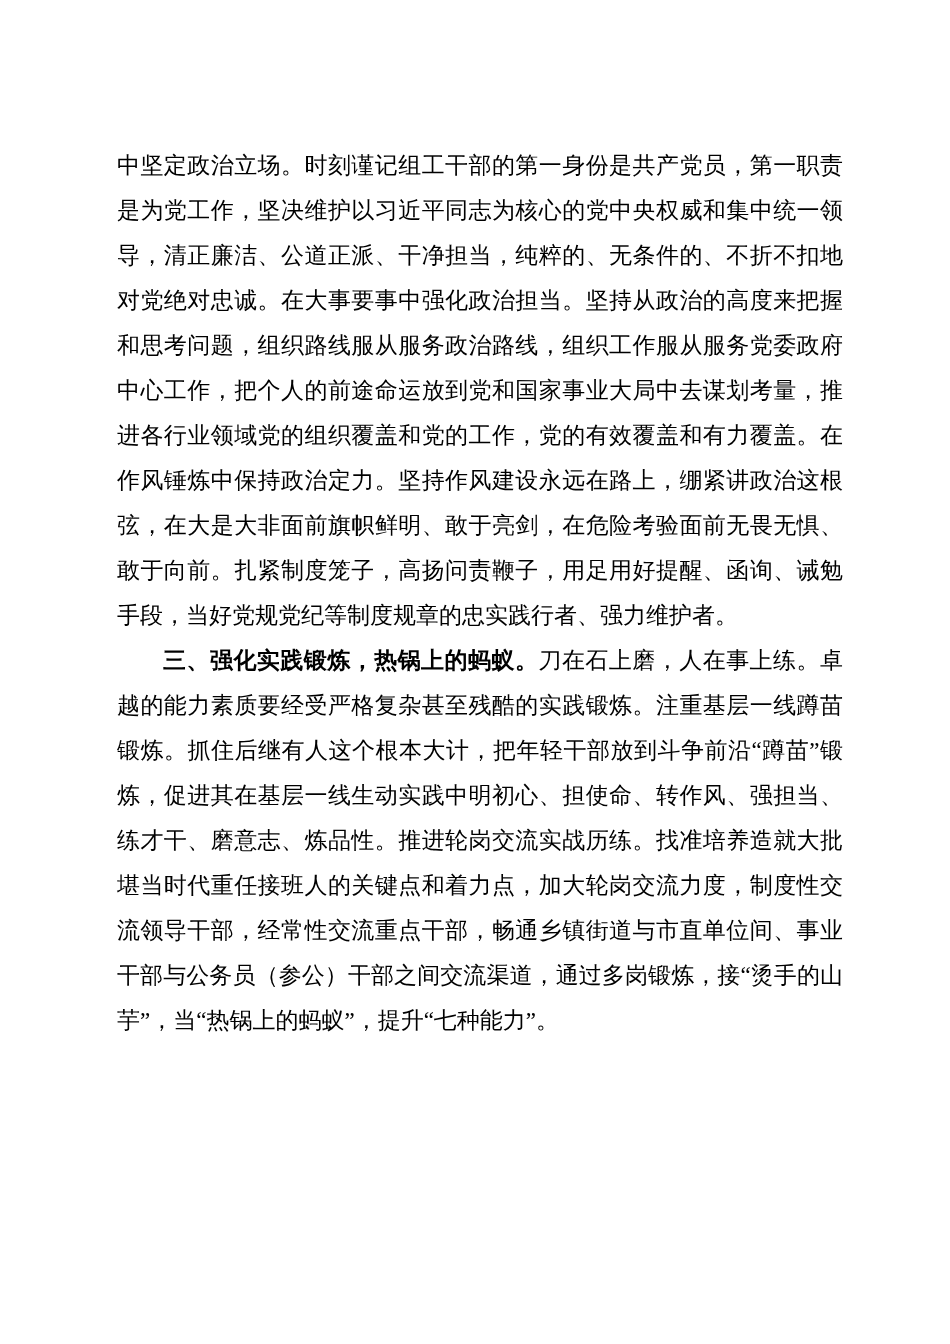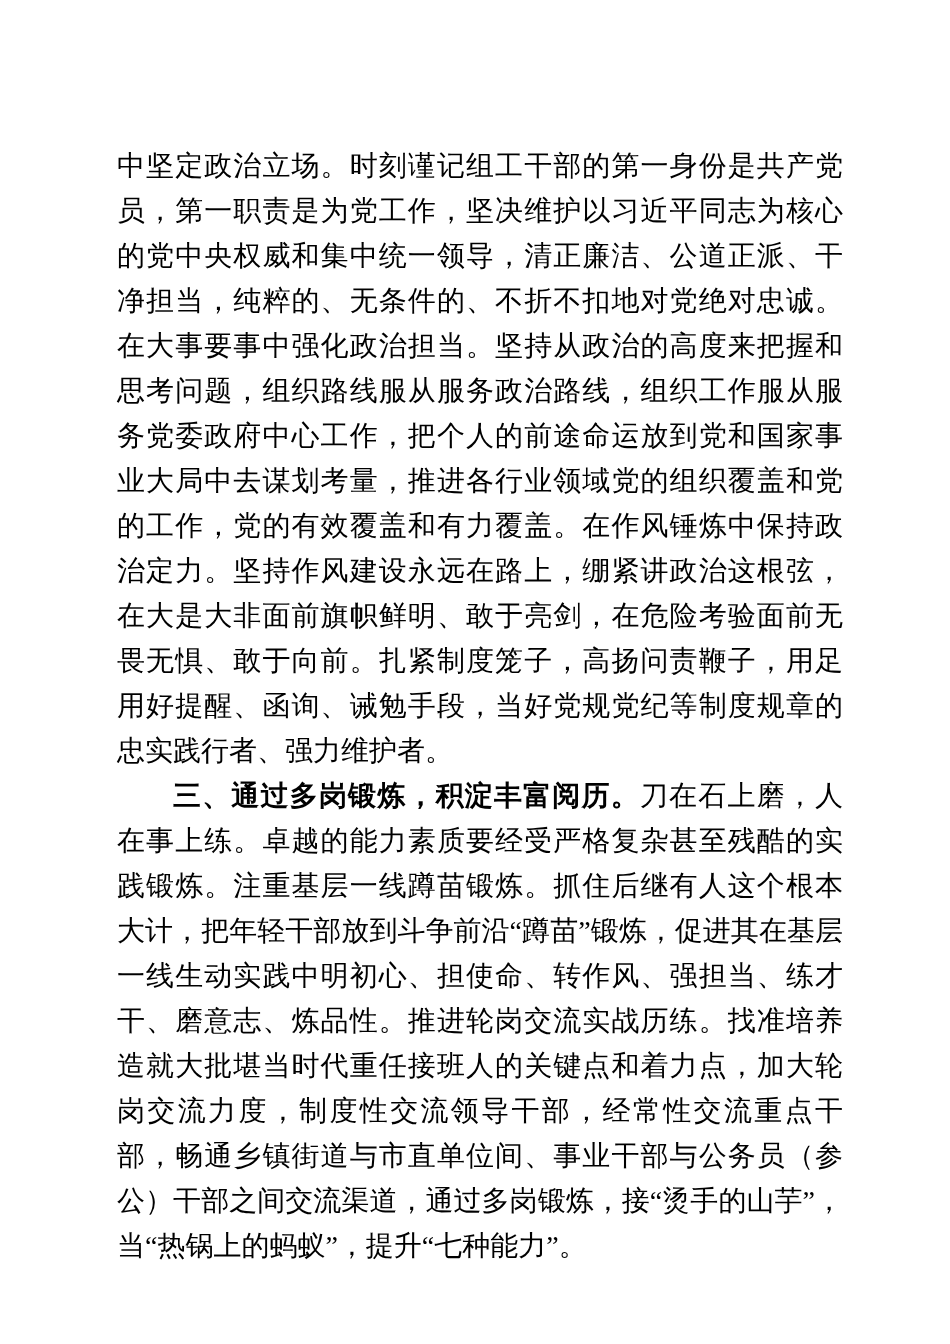--- a/index.html
+++ b/index.html
@@ -18,21 +18,21 @@
   }
   .doc-content {
     position: absolute;
     left: 117px;
     top: 143px;
     width: 726px;
   }
   .para {
     margin: 0;
     padding: 0;
-    font-size: 28px;
+    font-size: 23px;
     line-height: 45px;
     text-align: justify;
     text-align-last: left;
     word-break: break-all;
     letter-spacing: 0;
   }
   .para.indent {
     text-indent: 2em;
   }
   .run {
@@ -41,15 +41,15 @@
   .run.bold {
     font-weight: bold;
   }
 </style>
 </head>
 <body>
 
 <div class="page" style="background: rgb(255, 255, 255); color: rgb(0, 0, 0);">
   <div class="doc-content" id="doc-content">
       <p class="para"><span class="run">中坚定政治立场。时刻谨记组工干部的第一身份是共产党员，第一职责是为党工作，坚决维护以习近平同志为核心的党中央权威和集中统一领导，清正廉洁、公道正派、干净担当，纯粹的、无条件的、不折不扣地对党绝对忠诚。在大事要事中强化政治担当。坚持从政治的高度来把握和思考问题，组织路线服从服务政治路线，组织工作服从服务党委政府中心工作，把个人的前途命运放到党和国家事业大局中去谋划考量，推进各行业领域党的组织覆盖和党的工作，党的有效覆盖和有力覆盖。在作风锤炼中保持政治定力。坚持作风建设永远在路上，绷紧讲政治这根弦，在大是大非面前旗帜鲜明、敢于亮剑，在危险考验面前无畏无惧、敢于向前。扎紧制度笼子，高扬问责鞭子，用足用好提醒、函询、诫勉手段，当好党规党纪等制度规章的忠实践行者、强力维护者。</span></p>
-      <p class="para indent"><span class="run bold">三、通过多岗锻炼，积淀丰富阅历。</span><span class="run">刀在石上磨，人在事上练。卓越的能力素质要经受严格复杂甚至残酷的实践锻炼。注重基层一线蹲苗锻炼。抓住后继有人这个根本大计，把年轻干部放到斗争前沿“蹲苗”锻炼，促进其在基层一线生动实践中明初心、担使命、转作风、强担当、练才干、磨意志、炼品性。推进轮岗交流实战历练。找准培养造就大批堪当时代重任接班人的关键点和着力点，加大轮岗交流力度，制度性交流领导干部，经常性交流重点干部，畅通乡镇街道与市直单位间、事业干部与公务员（参公）干部之间交流渠道，通过多岗锻炼，接“烫手的山芋”，当“热锅上的蚂蚁”，提升“七种能力”。</span></p>
+      <p class="para indent"><span class="run bold">三、强化实践锻炼，热锅上的蚂蚁。</span><span class="run">刀在石上磨，人在事上练。卓越的能力素质要经受严格复杂甚至残酷的实践锻炼。注重基层一线蹲苗锻炼。抓住后继有人这个根本大计，把年轻干部放到斗争前沿“蹲苗”锻炼，促进其在基层一线生动实践中明初心、担使命、转作风、强担当、练才干、磨意志、炼品性。推进轮岗交流实战历练。找准培养造就大批堪当时代重任接班人的关键点和着力点，加大轮岗交流力度，制度性交流领导干部，经常性交流重点干部，畅通乡镇街道与市直单位间、事业干部与公务员（参公）干部之间交流渠道，通过多岗锻炼，接“烫手的山芋”，当“热锅上的蚂蚁”，提升“七种能力”。</span></p>
     </div>
 </div>
 
 </body></html>

